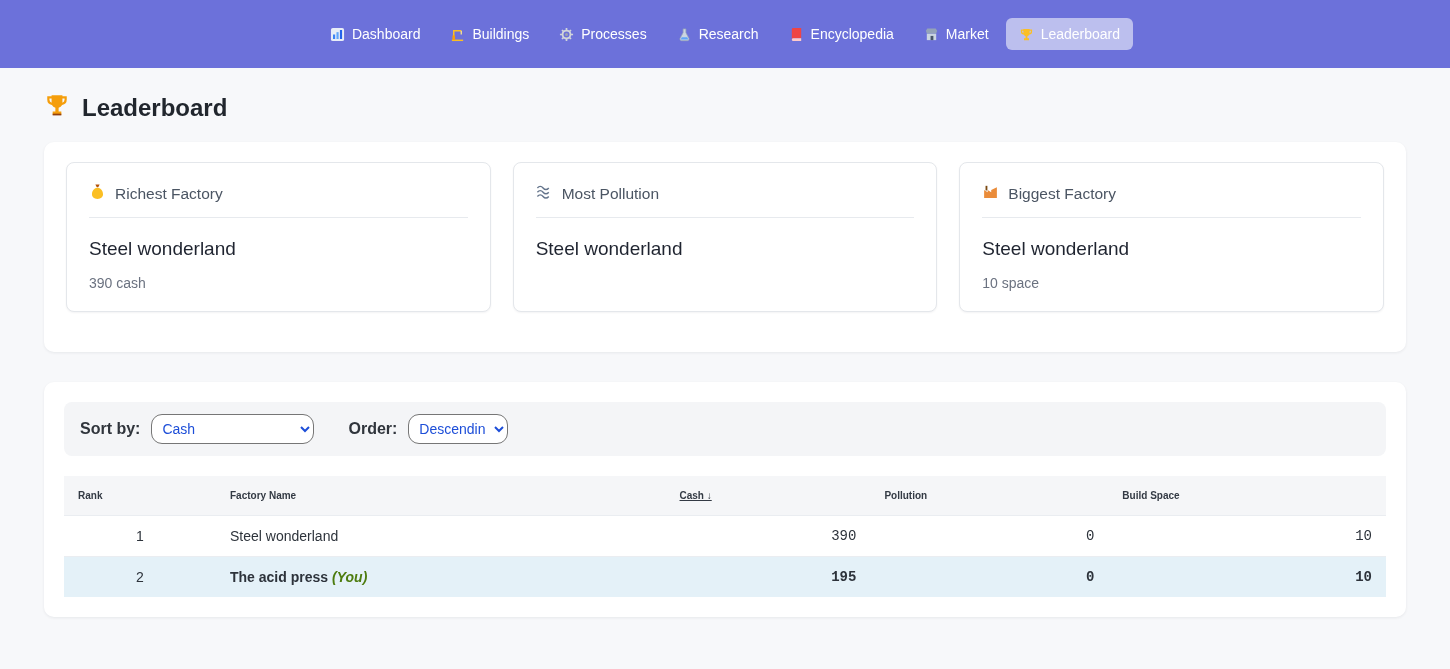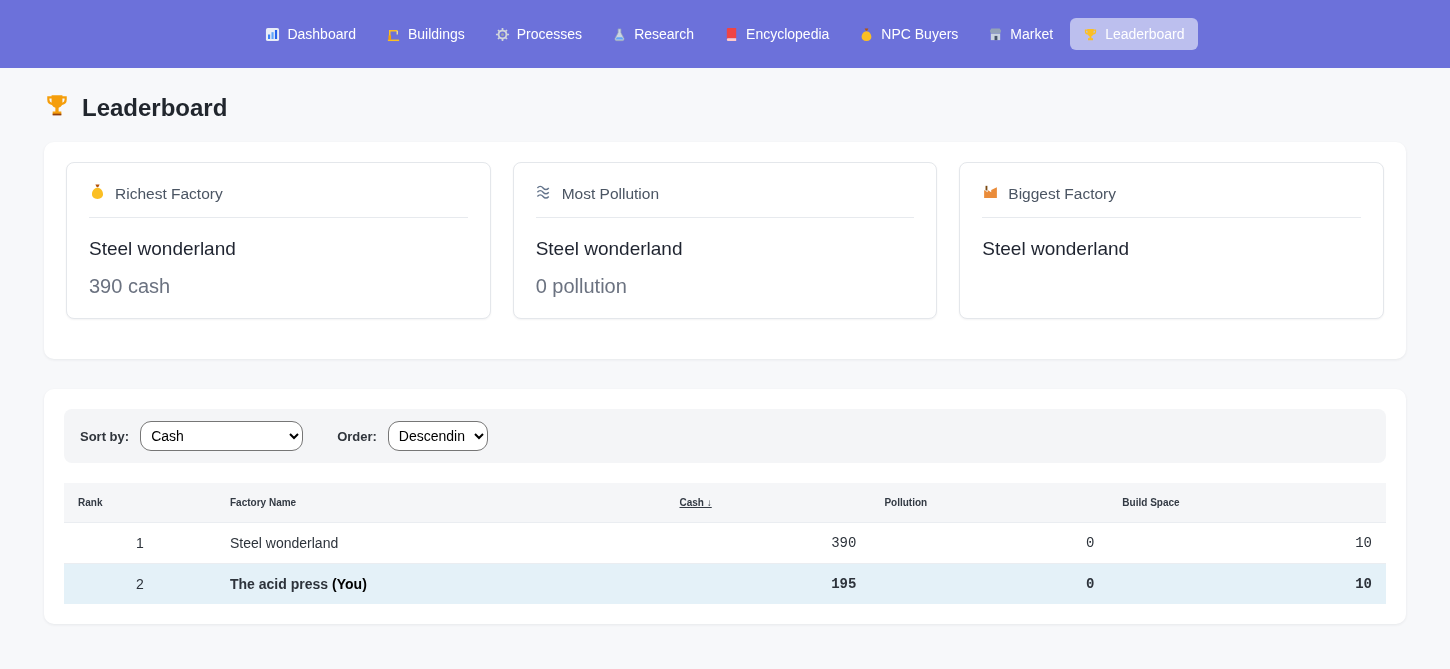--- a/index.html
+++ b/index.html
@@ -55,37 +55,37 @@
     background:#fff;
   }
   .stat-card-header {
     display:flex; align-items:center; gap:9px;
     font-size:15.5px; color:#4b5563;
     padding-bottom:13px;
     border-bottom:1px solid #e7eaee;
     margin-bottom:20px;
   }
   .stat-factory { font-size:19px; color:#1f2430; margin-bottom:15px; }
-  .stat-value { font-size:20px; color:#6b7280; }
+  .stat-value { font-size:14px; color:#6b7280; }
   
   .table-panel { margin-top:30px; padding:20px; }
   .filter-bar {
     background:#f4f5f7;
     border-radius:8px;
     padding:12px 16px;
     display:flex; align-items:center;
     margin-bottom:20px;
   }
-  .filter-label { font-size:13px; font-weight:700; color:#30353c; margin-right:11px; }
+  .filter-label { font-size:16px; font-weight:700; color:#30353c; margin-right:11px; }
   .order-label { margin-left:34px; }
   select.filter-select {
     height:30px; font-size:14px; font-family:inherit;
     padding:2px 6px;
     border:1px solid #767676; border-radius:11px;
-    background:#fff; color:#000000;
+    background:#fff; color:#1d4ed8;
   }
   .sort-select { width:163px; }
   .order-select { width:100px; }
   
   .lb-table { width:100%; border-collapse:collapse; table-layout:fixed; }
   .col-rank { width:11.5%; } .col-name { width:34%; } .col-cash { width:15.5%; }
   .col-pollution { width:18%; } .col-space { width:21%; }
   .lb-table th {
     text-align:left;
     background:#f5f6f8;
@@ -97,21 +97,21 @@
     font-size:14px; color:#2d333b;
     border-top:1px solid #eaedf1;
   }
   .td-rank { text-align:center; }
   .td-num {
     font-family:Liberation Mono, monospace;
     font-size:13px; text-align:right;
   }
   .row-you { background:#e4f1f8; }
   .row-you .name-text, .row-you .td-num { font-weight:700; }
-  .you-tag { color:#000000; font-weight:700; margin-left:4px; }
+  .you-tag { color:#4d7c0f; font-weight:700; margin-left:4px;font-style:italic; }
   .sort-link { text-decoration:underline; cursor:pointer; }
 </style>
 </head>
 <body>
 
 <nav class="navbar">
   <div class="nav-item">
     <span class="icon">
         <svg class="nicon" viewBox="0 0 16 16">
           <rect x="1" y="1" width="14" height="14" rx="2" fill="#e8edf7"></rect>
@@ -157,29 +157,20 @@
     <span>Research</span>
   </div>
   <div class="nav-item">
     <span class="icon">
         <svg class="nicon" viewBox="0 0 16 16">
           <path d="M3 2.5A1.5 1.5 0 0 1 4.5 1H13v11H4.5A1.5 1.5 0 0 0 3 13.5V2.5z" fill="#ef4444"></path>
           <path d="M13 12v3H4.5A1.5 1.5 0 0 1 3 13.5 1.5 1.5 0 0 1 4.5 12H13z" fill="#fecaca"></path>
         </svg>
       </span>
     <span>Encyclopedia</span>
-  </div>
-  <div class="nav-item">
-    <span class="icon">
-        <svg class="nicon" viewBox="0 0 16 16">
-          <path d="M6 1.5h4l-1.3 2.6H7.3L6 1.5z" fill="#b45309"></path>
-          <path d="M8 4.5c3 0 5.2 3 5.2 6.2 0 2.3-1.7 4.3-5.2 4.3s-5.2-2-5.2-4.3C2.8 7.5 5 4.5 8 4.5z" fill="#fbbf24"></path>
-        </svg>
-      </span>
-    <span>NPC Buyers</span>
   </div>
   <div class="nav-item">
     <span class="icon">
         <svg class="nicon" viewBox="0 0 16 16">
           <rect x="3" y="7" width="10" height="7" fill="#cbd5e1"></rect>
           <path d="M2 4l1.5-2.5h9L14 4l-1 3H3L2 4z" fill="#94a3b8"></path>
           <rect x="7" y="9.5" width="3" height="4.5" fill="#475569"></rect>
         </svg>
       </span>
     <span>Market</span>
@@ -221,32 +212,32 @@
     <div class="stat-card">
       <div class="stat-card-header">
         <span class="icon"><svg width="17" height="17" viewBox="0 0 24 24" fill="none" stroke="#64748b" stroke-width="2">
               <path d="M2 7c2.5-3 5.5-3 8 0s5.5 3 8 0"></path>
               <path d="M2 13c2.5-3 5.5-3 8 0s5.5 3 8 0"></path>
               <path d="M2 19c2.5-3 5.5-3 8 0s5.5 3 8 0"></path>
             </svg></span>
         <span>Most Pollution</span>
       </div>
       <div class="stat-factory">Steel wonderland</div>
-      <div class="stat-value">0 pollution</div>
     </div>
 
     <div class="stat-card">
       <div class="stat-card-header">
         <span class="icon"><svg width="17" height="17" viewBox="0 0 24 24">
               <path fill="#ea8c3a" d="M3 21V10l5 3v-3l5 3v-3l8-4v15H3z"></path>
               <rect fill="#7c4a12" x="5" y="4" width="2.6" height="6.5"></rect>
             </svg></span>
         <span>Biggest Factory</span>
       </div>
       <div class="stat-factory">Steel wonderland</div>
+      <div class="stat-value">10 space</div>
     </div>
 
   </section>
 
   <section class="panel table-panel">
 
     <div class="filter-bar">
       <label class="filter-label">Sort by:</label>
       <select class="filter-select sort-select">
         <option>Cash</option>

